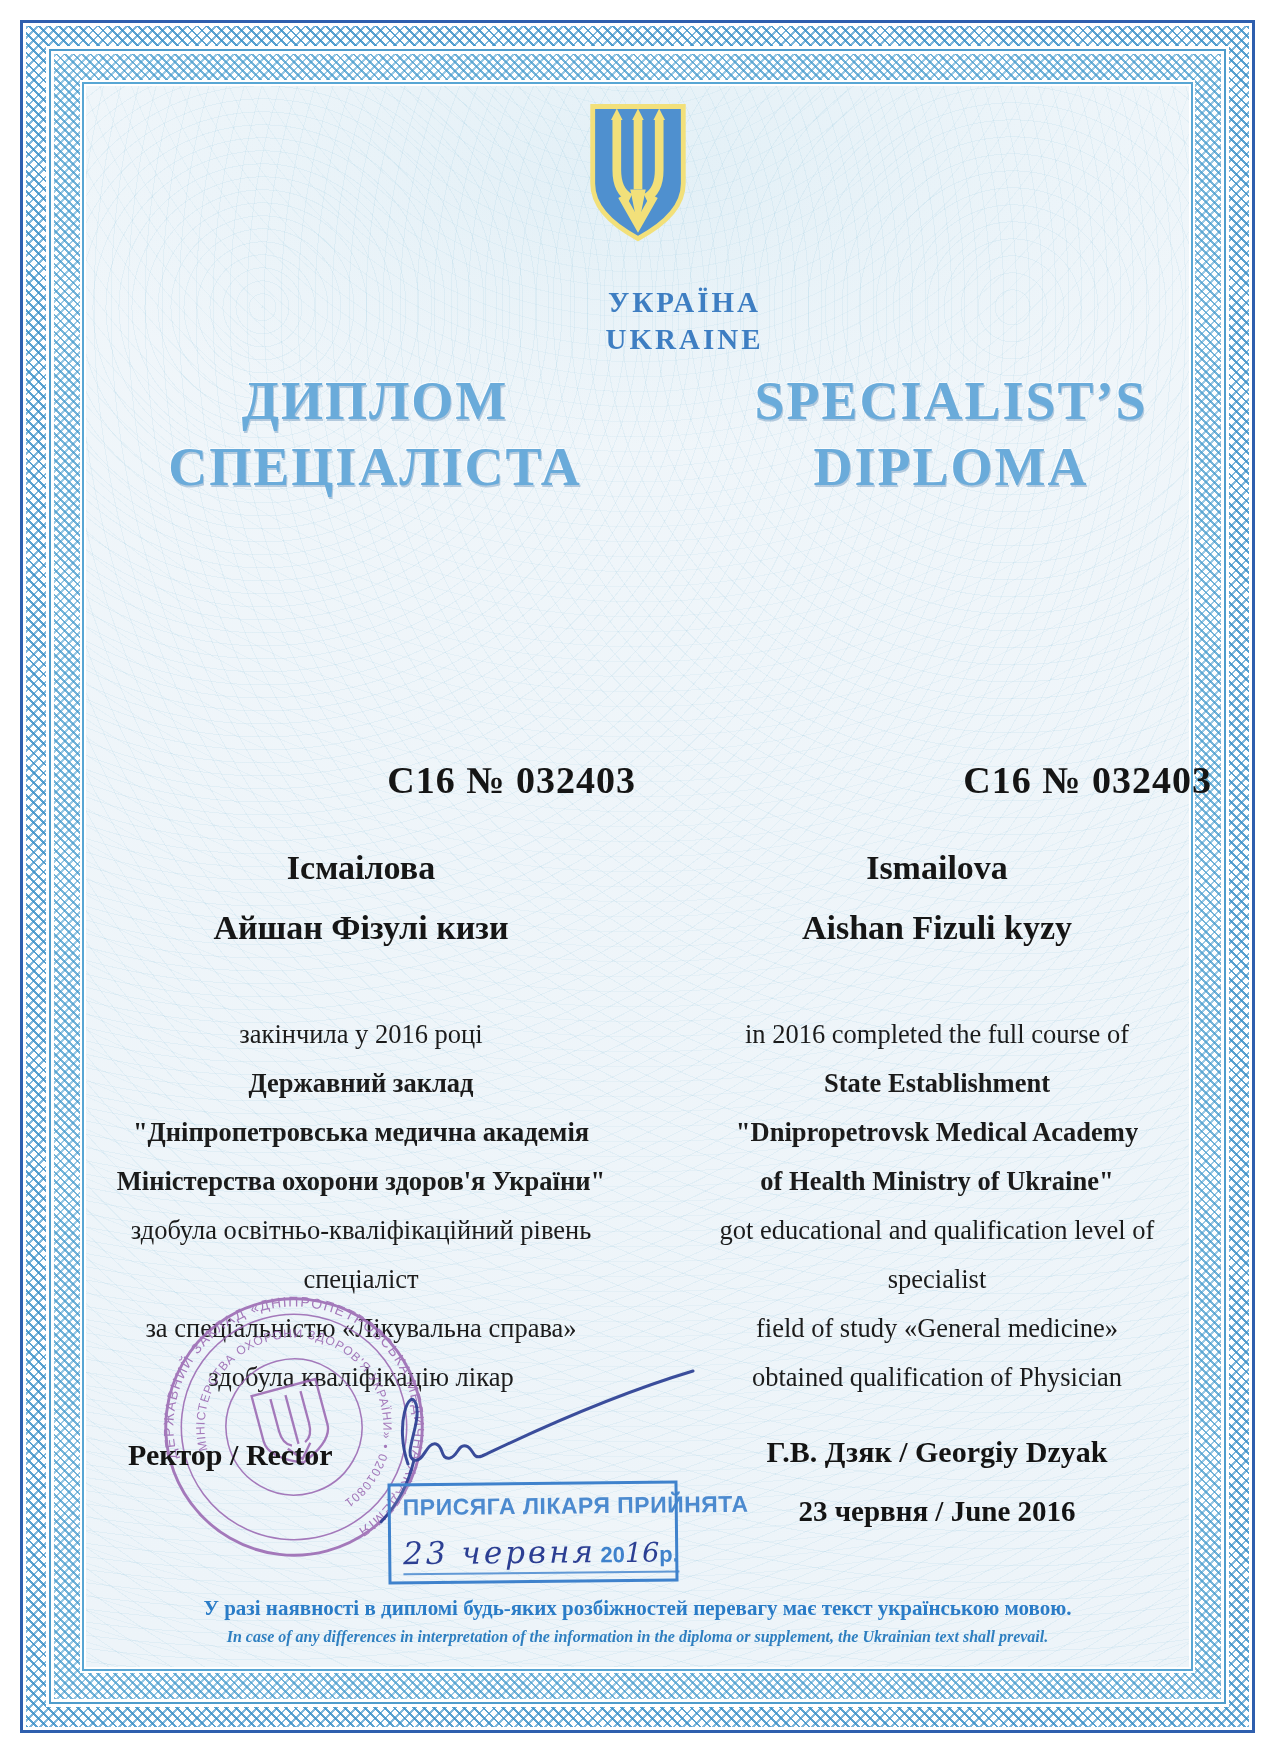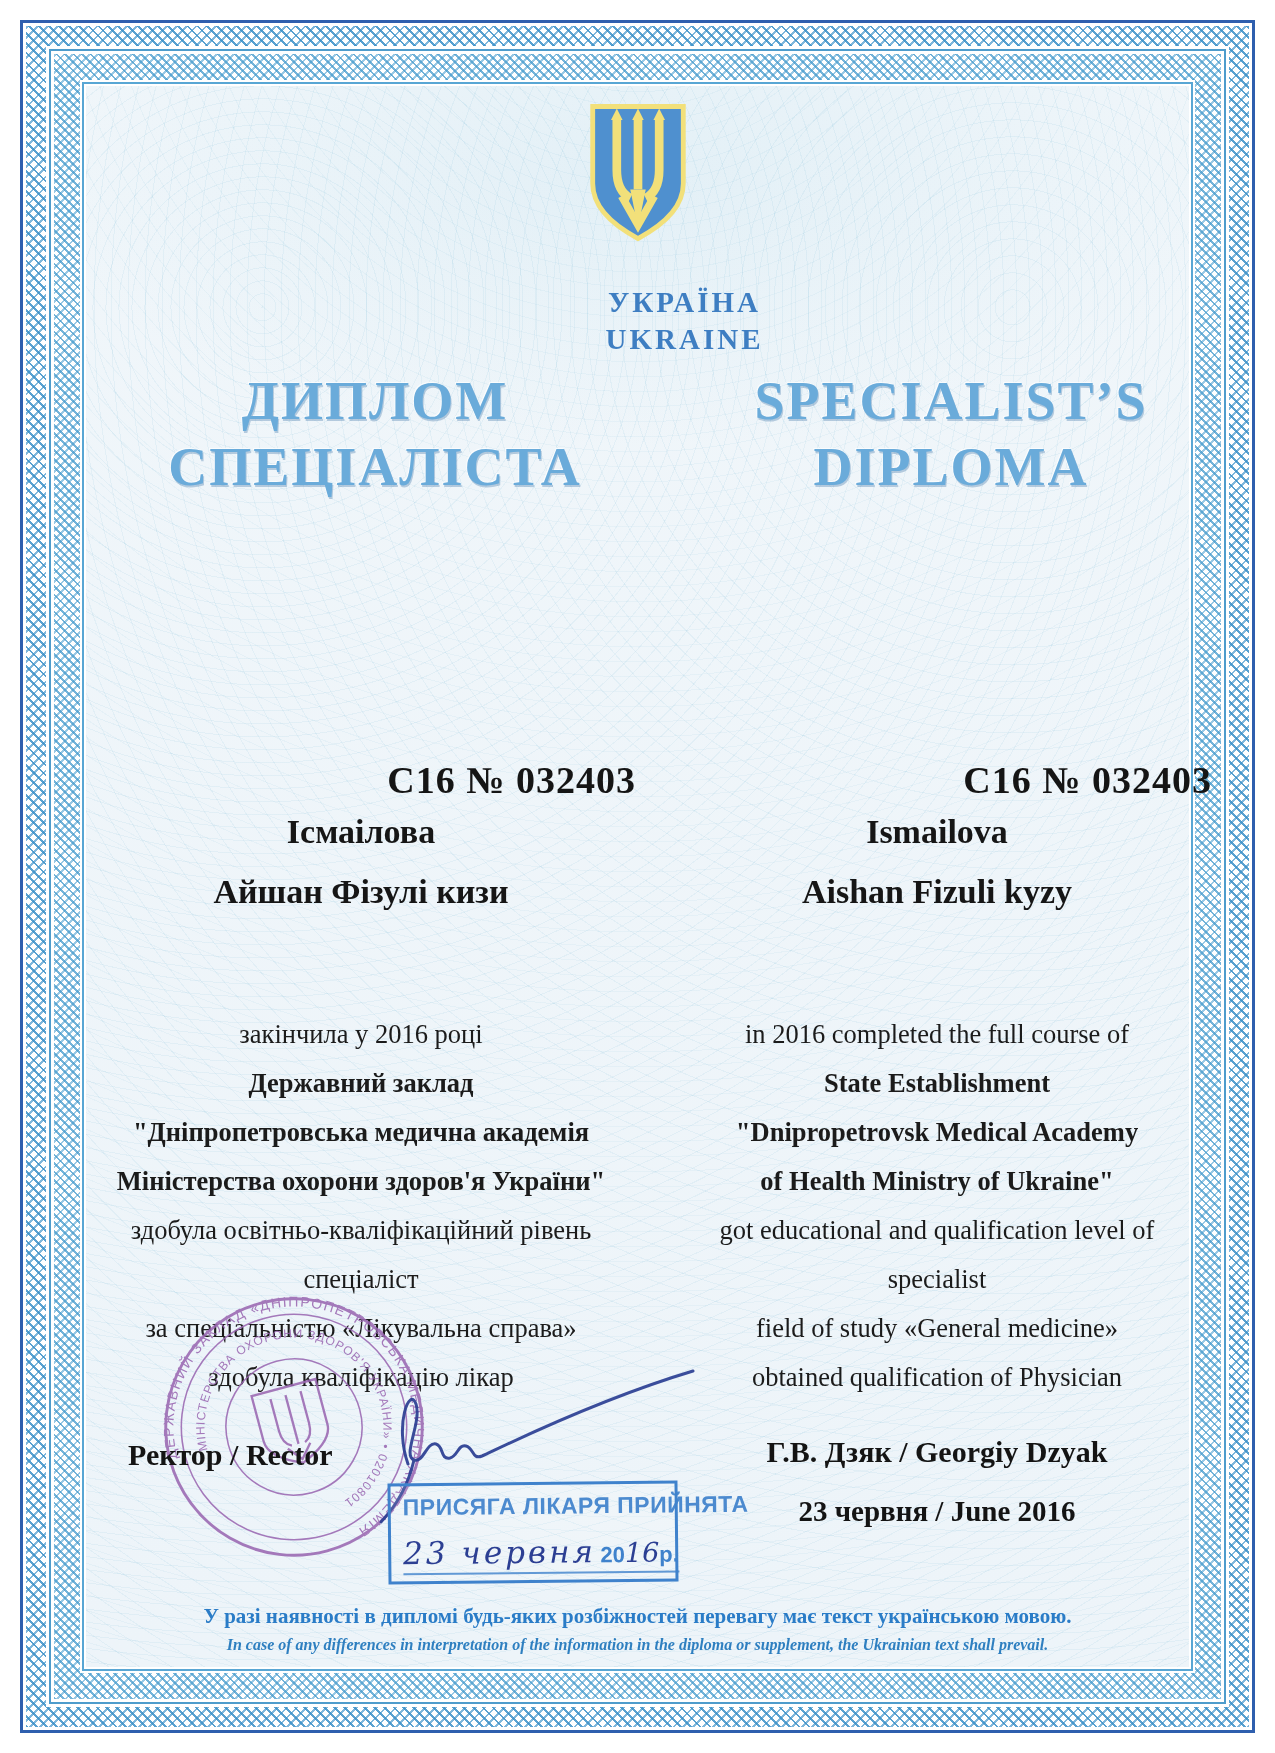--- a/index.html
+++ b/index.html
@@ -35,21 +35,21 @@
   
   .col-l{left:0;width:550px;text-align:center;}
   .col-r{left:550px;width:550px;text-align:center;transform:translateX(26px);}
   
   .title-text{font-size:54px;line-height:66px;font-weight:bold;color:#6aabda;letter-spacing:2px;
               text-shadow:1px 2px 0 rgba(70,120,170,.35), -1px -1px 0 rgba(255,255,255,.7);padding-left:28px;}
   .titles-top{top:282px;}
   
   .serial-row{top:672px;font-size:38px;font-weight:bold;color:#151515;letter-spacing:1px;text-align:right;}
   
-  .names-row{top:716px;font-size:34px;line-height:60px;font-weight:bold;color:#161616;}
+  .names-row{top:752px;font-size:34px;line-height:60px;font-weight:bold;color:#161616;}
   
   .body-row{top:924px;font-size:26.5px;line-height:49px;color:#1b1b1b;}
   .b{font-weight:bold;}
   
   .rector{left:42px;top:1352px;width:280px;text-align:left;font-size:30px;font-weight:bold;color:#141414;}
   .sign-name{top:1349px;font-size:30px;font-weight:bold;color:#141414;}
   .sign-date{top:1409px;font-size:29px;font-weight:bold;color:#141414;}
   
   .round-stamp{left:72px;top:1205px;width:272px;height:272px;opacity:.88;}
   
@@ -61,21 +61,21 @@
     font-family:"Liberation Sans", sans-serif;background:rgba(255,255,255,0.12);
   }
   .oath-title{font-size:23px;font-weight:bold;letter-spacing:.5px;white-space:nowrap;opacity:.92;}
   .oath-line2{margin-top:14px;white-space:nowrap;border-bottom:2px solid rgba(63,130,204,.8);
               padding-bottom:2px;display:inline-block;}
   .hand{font-family:"DejaVu Serif", serif;font-style:italic;color:#2c3f93;font-size:31px;letter-spacing:3px;}
   .hand-yr{font-family:"DejaVu Serif", serif;font-style:italic;color:#2c3f93;font-size:27px;}
   .printed{font-size:22px;font-weight:bold;color:#3f82cc;}
   .oath-suffix{font-size:22px;font-weight:bold;color:#3f82cc;}
   
-  .footer{left:0;bottom:8px;width:100%;text-align:center;font-weight:bold;}
+  .footer{left:0;bottom:16px;width:100%;text-align:center;font-weight:bold;}
   .footer-uk{color:#2a7cc7;font-size:21px;line-height:30px;}
   .footer-en{color:#2e7fc0;font-size:16px;line-height:28px;font-style:italic;}
 </style>
 </head>
 <body>
 
 <div class="paper">
 
   <div class="frame-line"></div>
   <div class="band-a1"></div>

